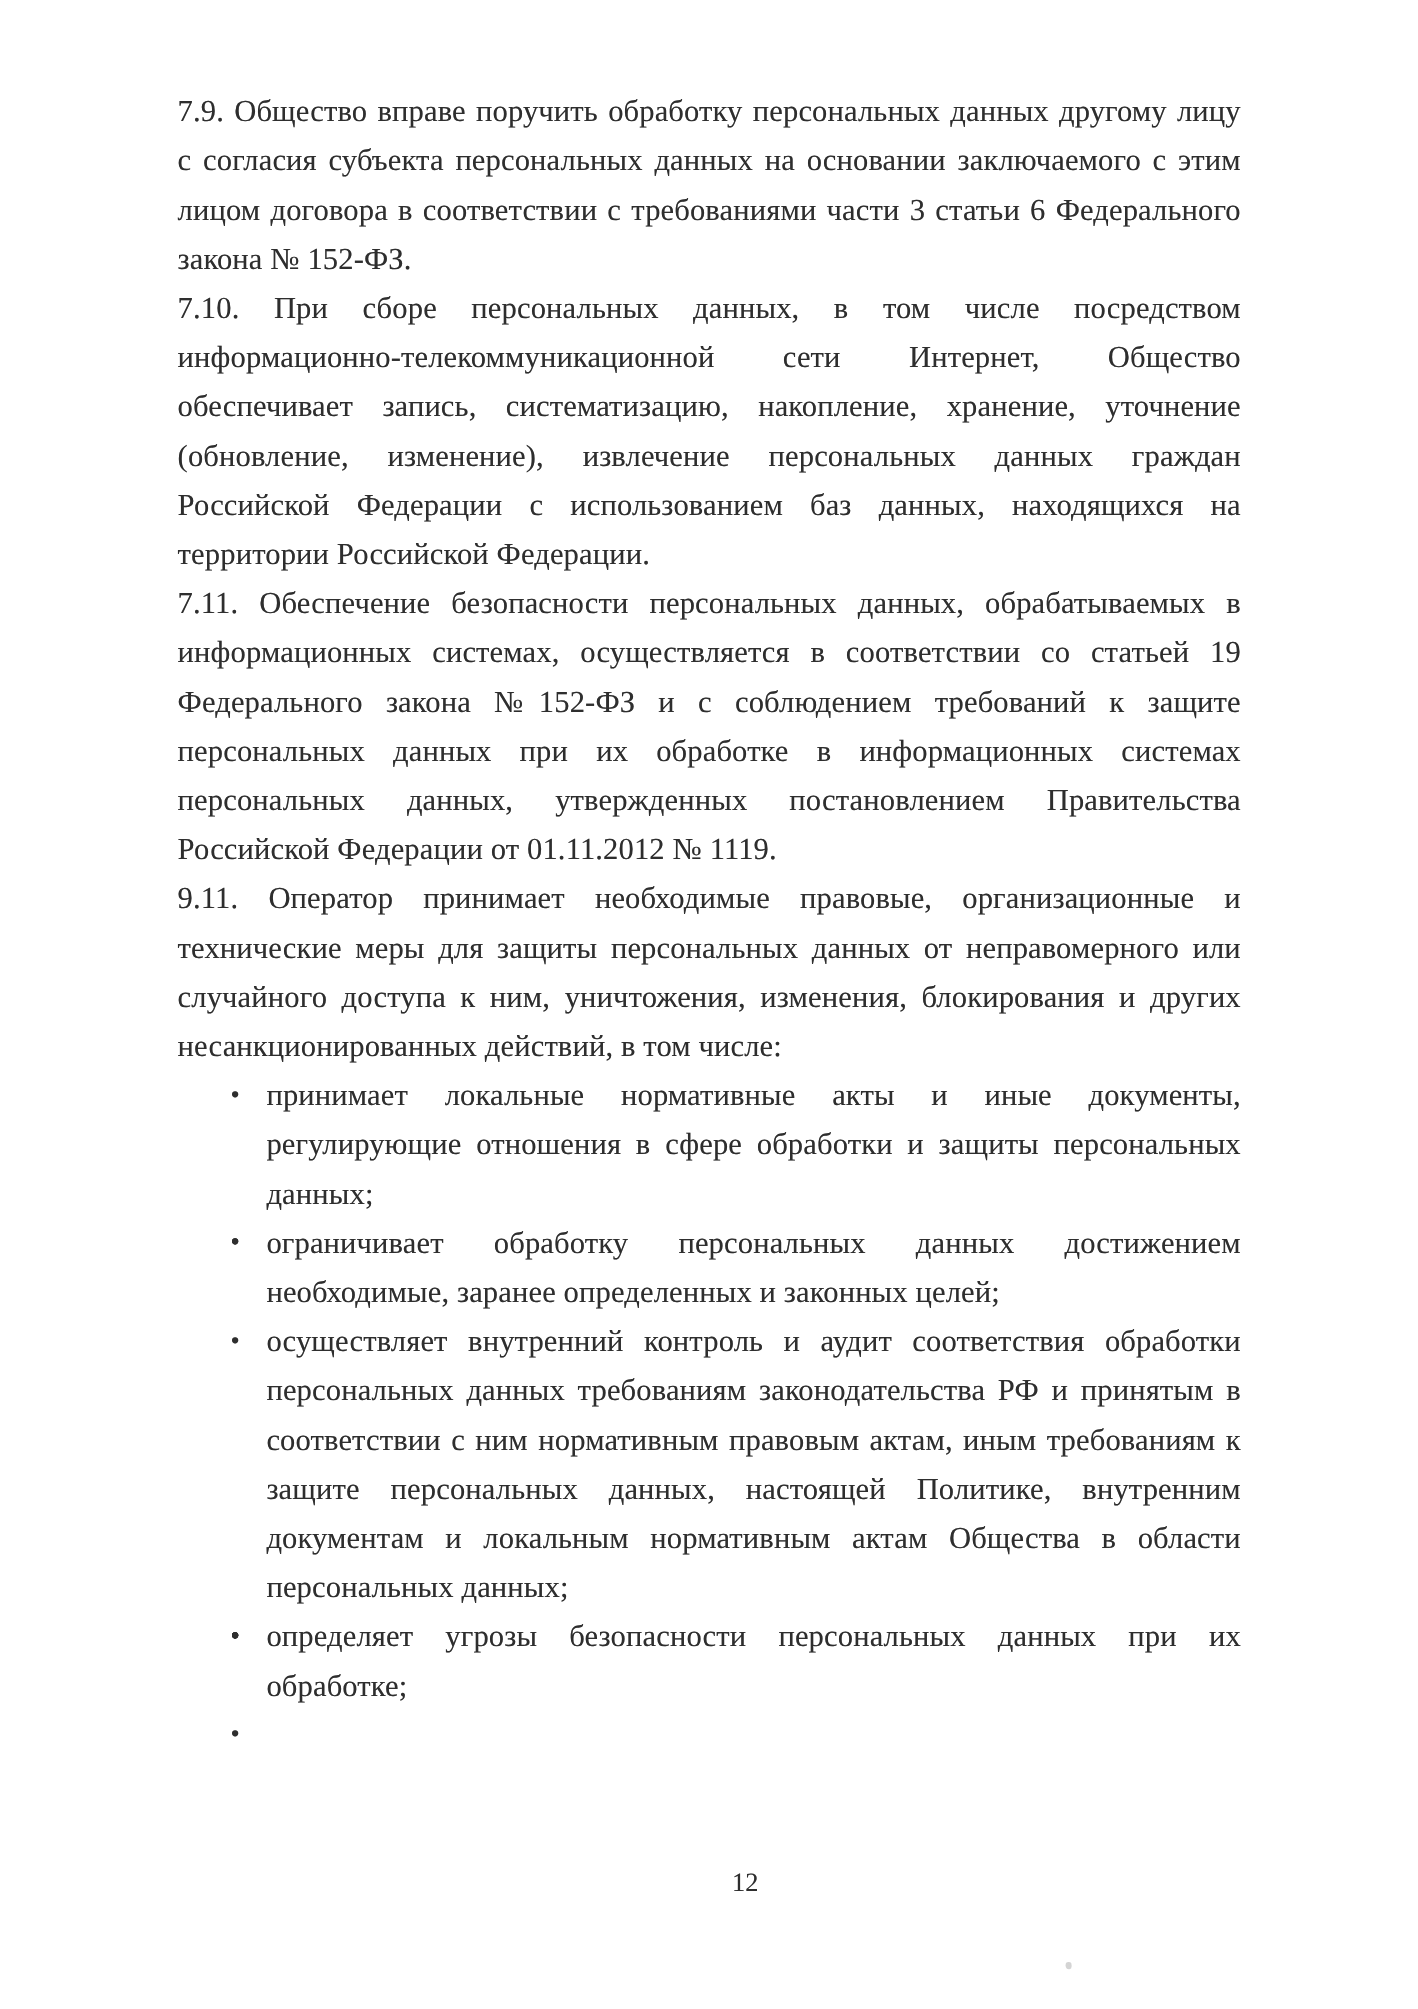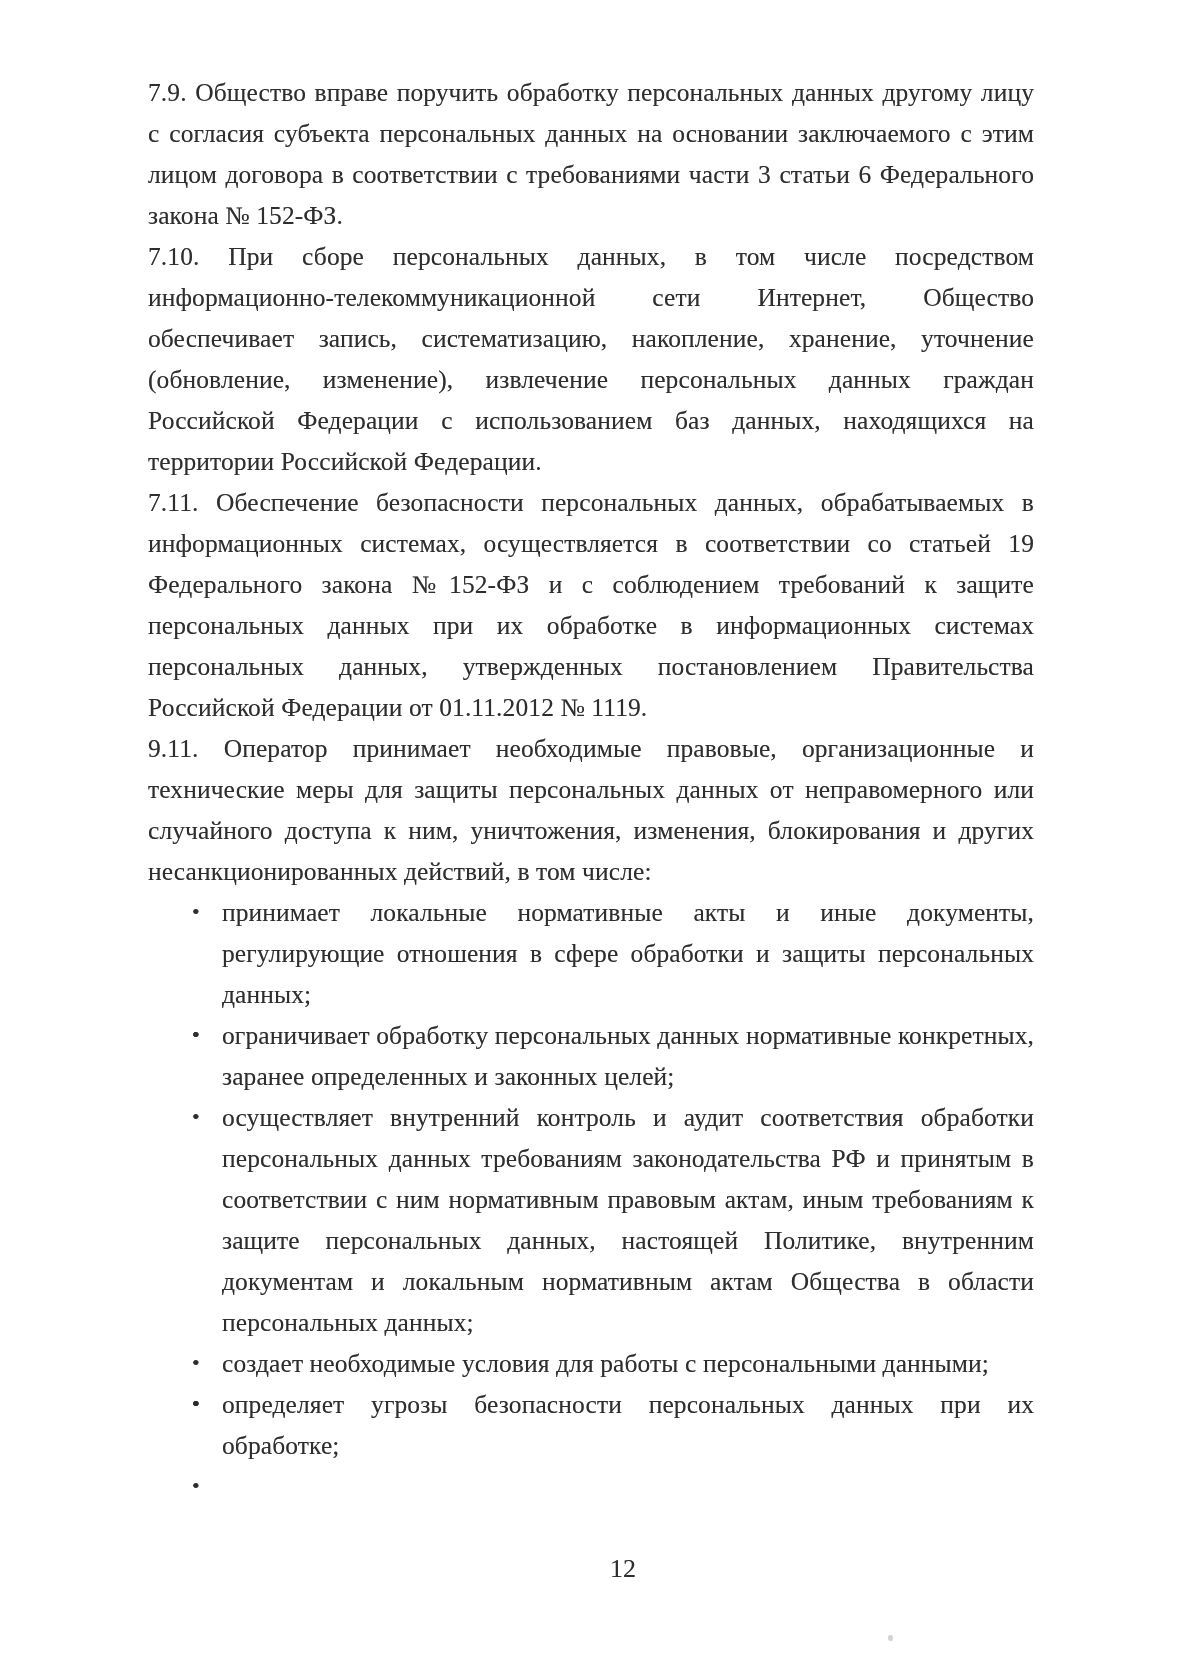--- a/index.html
+++ b/index.html
@@ -49,21 +49,21 @@
   ul.measures li .marker {
     position: absolute;
     left: 44px;
     top: -1px;
     font-size: 22px;
   }
   .page-number {
     position: absolute;
     left: 610px;
     top: 1552px;
-    font-size: 26px;
+    font-size: 22px;
     line-height: 34px;
     text-shadow: 0 0 0.5px rgba(40,40,40,0.4);
   }
   .speck {
     position: absolute;
     left: 888px;
     top: 1635px;
     width: 5px;
     height: 6px;
     background: #c9c9c9;
@@ -86,29 +86,28 @@
     <ul class="measures">
       <li>
         <span class="marker">•</span>
         <span>принимает локальные нормативные акты и иные документы, регулирующие отношения в сфере обработки и защиты персональных данных;</span>
       </li>
       <li>
         <span class="marker">•</span>
       </li>
       <li>
         <span class="marker">•</span>
-        <span>ограничивает обработку персональных данных нормативные конкретных, заранее определенных и законных целей;</span>
+        <span>ограничивает обработку персональных данных достижением необходимые, заранее определенных и законных целей;</span>
       </li>
       <li>
         <span class="marker">•</span>
         <span>осуществляет внутренний контроль и аудит соответствия обработки персональных данных требованиям законодательства РФ и принятым в соответствии с ним нормативным правовым актам, иным требованиям к защите персональных данных, настоящей Политике, внутренним документам и локальным нормативным актам Общества в области персональных данных;</span>
       </li>
       <li>
         <span class="marker">•</span>
-        <span>создает необходимые условия для работы с персональными данными;</span>
       </li>
       <li>
         <span class="marker">•</span>
       </li>
       <li>
         <span class="marker">•</span>
       </li>
       <li>
         <span class="marker">•</span>
         <span>определяет угрозы безопасности персональных данных при их обработке;</span>

